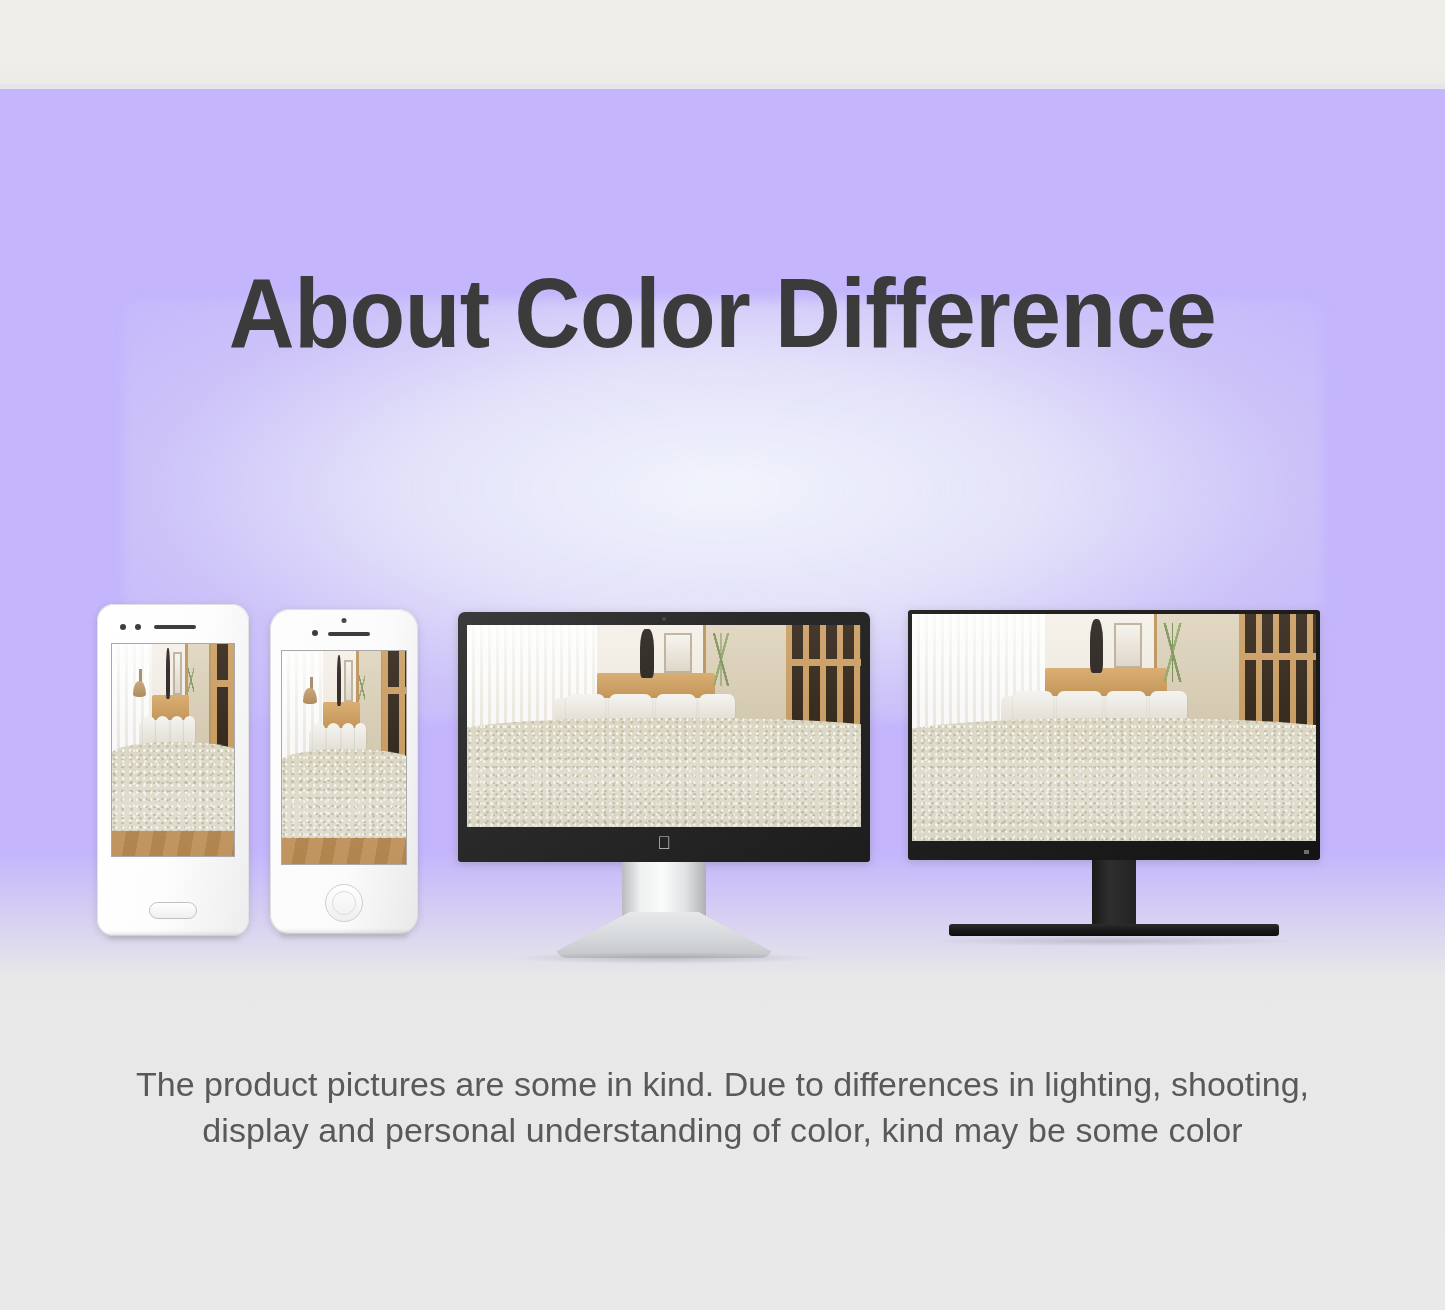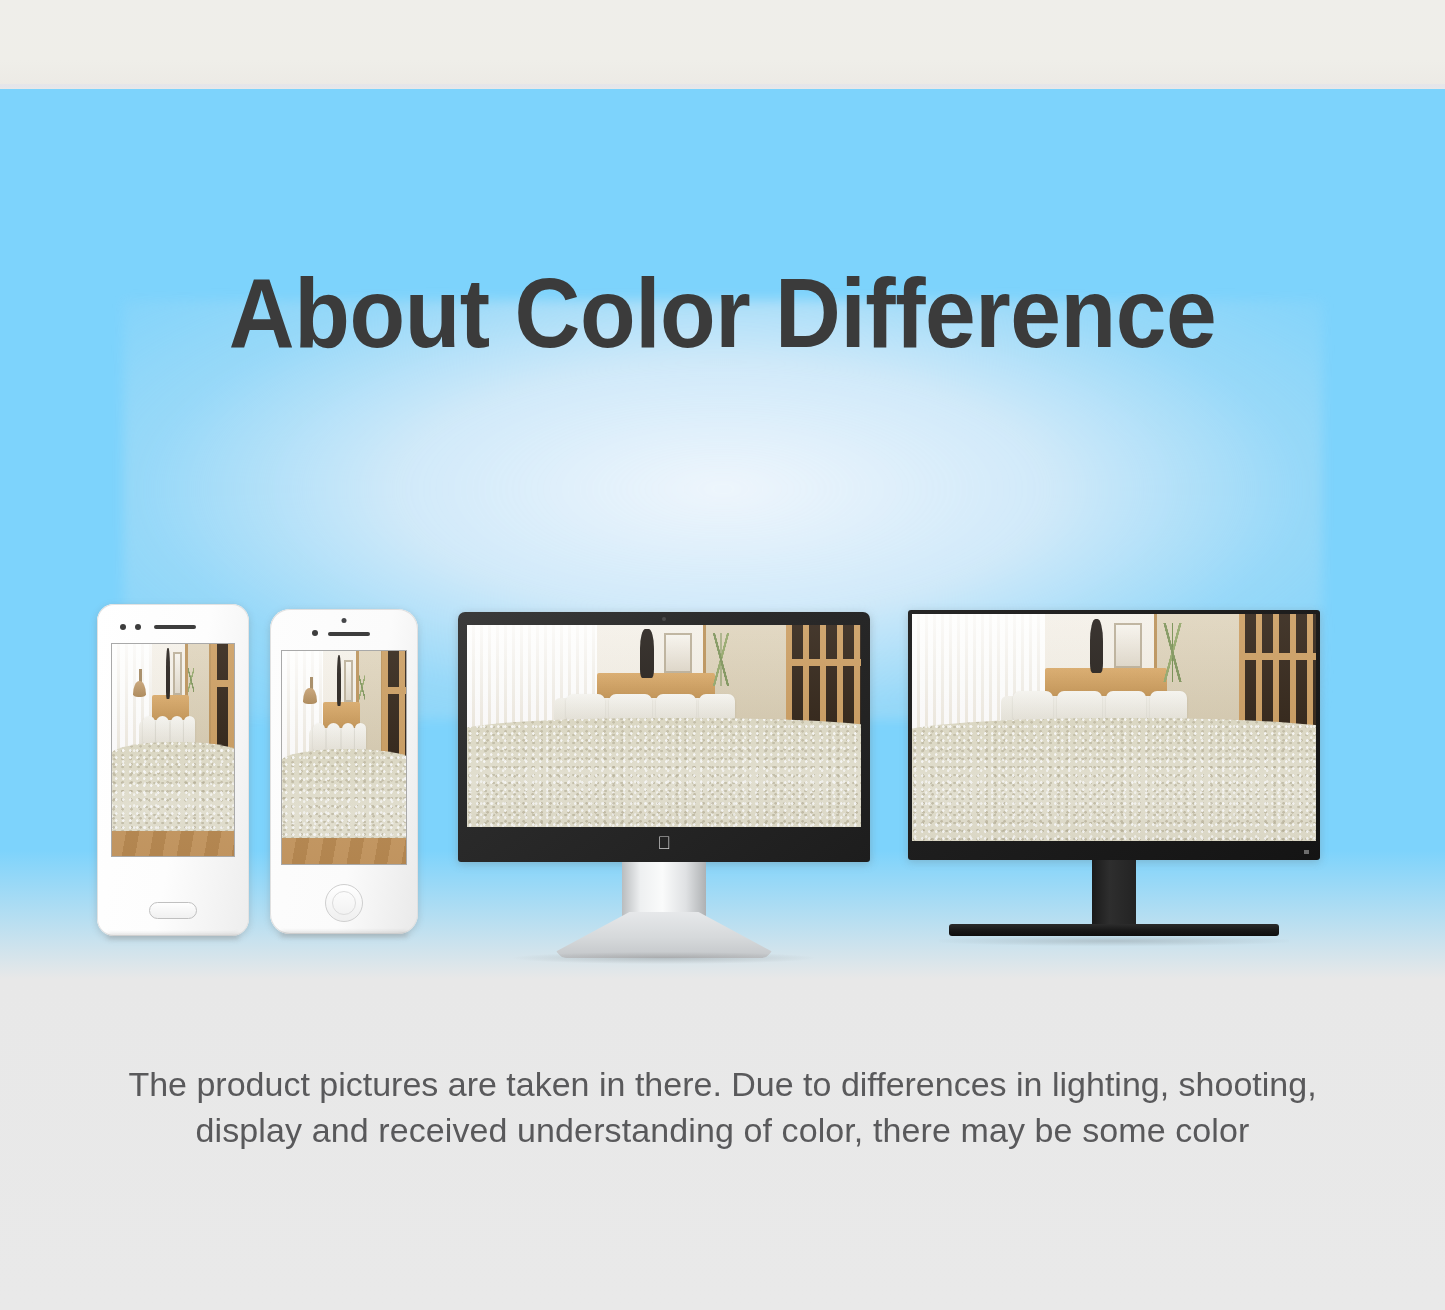--- a/index.html
+++ b/index.html
@@ -14,21 +14,21 @@
   body {
     font-family:"Liberation Sans", sans-serif;
     background:#e8e8e8;
     position:relative;
   }
 
   
   .page {
     position:absolute;
     inset:0;
-    background:#7dd3fc;
+    background:#c4b5fd;
     overflow:hidden;
   }
   .bg-cream-band {
     position:absolute;
     left:0; top:0;
     width:100%; height:86px;
     background:linear-gradient(180deg,#efeeea 0%,#efeee9 70%,#eceae5 100%);
   }
   .bg-band-edge {
     position:absolute;
@@ -580,17 +580,17 @@
         <div class="led"></div>
       </div>
       <div class="neck"></div>
       <div class="foot"></div>
       <div class="foot-shadow"></div>
     </div>
 
   </div>
 
   <p class="caption">
-    <span class="l1">The product pictures are taken in there. Due to differences in lighting, shooting,</span>
-    <span class="l2">display and received understanding of color, there may be some color</span>
+    <span class="l1">The product pictures are some in kind. Due to differences in lighting, shooting,</span>
+    <span class="l2">display and personal understanding of color, kind may be some color</span>
   </p>
 
 </div>
 
 </body></html>

